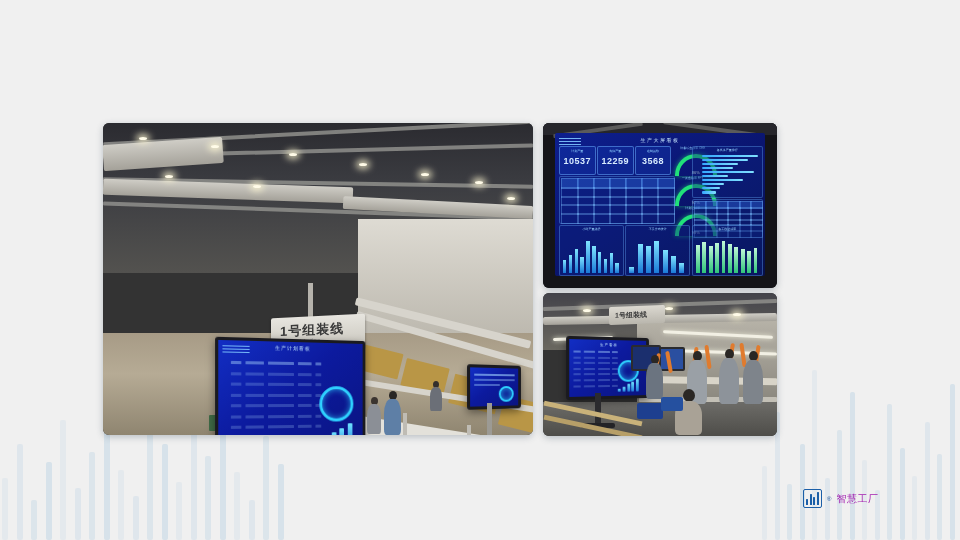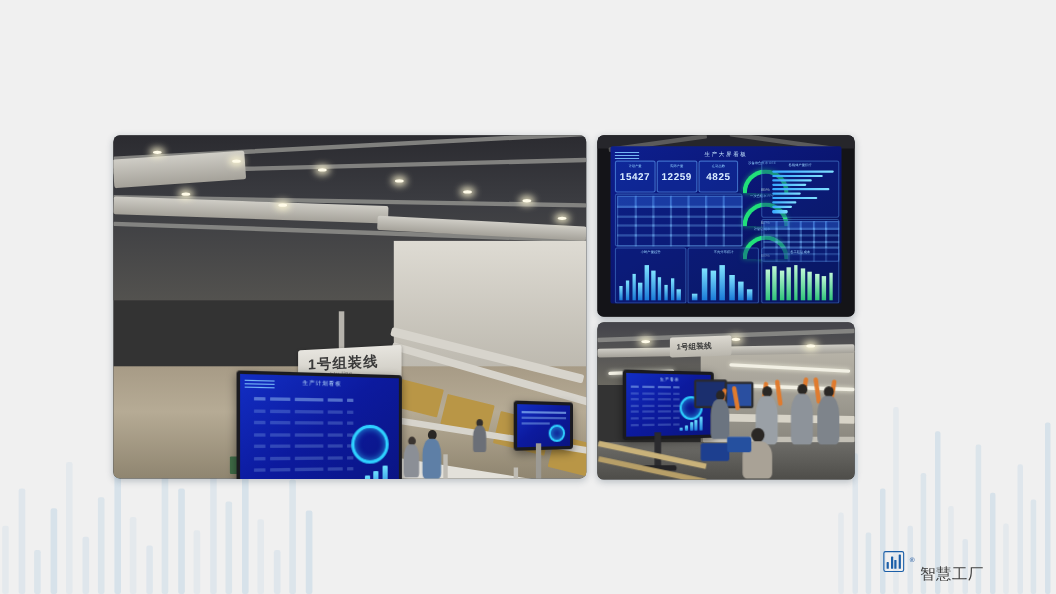--- a/index.html
+++ b/index.html
@@ -114,21 +114,21 @@
      border-radius:2px;}
   .br-sign-t{position:absolute;left:6px;top:4px;font-size:7px;font-weight:bold;color:#3c3c3c;}
 
   
   .brand{position:absolute;left:803px;top:489px;display:flex;align-items:center;gap:5px;}
   .brand-mark{width:19px;height:19px;border:1.5px solid #1b5fa8;border-radius:2px;
      display:flex;align-items:flex-end;justify-content:center;gap:1.5px;padding-bottom:2px;box-sizing:border-box;}
   .brand-mark i{display:block;width:2px;background:#1b5fa8;border-radius:.5px;}
   .brand-name{font-size:15px;font-weight:bold;color:#17509a;letter-spacing:.5px;}
   .brand-reg{font-size:6px;vertical-align:super;color:#17509a;}
-  .brand-sub{font-size:14px;color:#404040;letter-spacing:.5px;margin-top:24px;}
+  .brand-sub{font-size:10px;color:#a21caf;letter-spacing:.5px;}
 </style>
 </head>
 <body>
 
 <div class="slide">
 
   <div class="bar-field left" id="bars-left">
       <div class="bar" style="left: 2px; width: 6.09px; height: 62px; opacity: 0.35;"></div>
       <div class="bar" style="left: 16.5px; width: 6.09px; height: 96px; opacity: 0.49;"></div>
       <div class="bar" style="left: 31px; width: 6.09px; height: 40px; opacity: 0.63;"></div>
@@ -302,29 +302,29 @@
     <div class="tv-screen">
       <div style="position:absolute;left:2%;top:3%;width:22%;height:6%;">
         <div class="scr-logo" style="width:22px;height:7px;"></div>
       </div>
       <div style="position:absolute;left:0;right:0;top:3%;text-align:center;font-size:5px;
                   color:#c8e8ff;letter-spacing:1.5px;">生产大屏看板</div>
 
       <div id="tr-kpis">
           <div class="kpi" style="left: 2%; top: 9%; width: 16.5%; height: 19%;">
             <div class="kpi-lbl">计划产量</div>
-            <div class="kpi-val">15427</div>
+            <div class="kpi-val">10537</div>
           </div>
           <div class="kpi" style="left: 20%; top: 9%; width: 16.5%; height: 19%;">
             <div class="kpi-lbl">实际产量</div>
             <div class="kpi-val">12259</div>
           </div>
           <div class="kpi" style="left: 38%; top: 9%; width: 16.5%; height: 19%;">
             <div class="kpi-lbl">在制品数</div>
-            <div class="kpi-val">4825</div>
+            <div class="kpi-val">3568</div>
           </div>
         </div>
 
       <div id="tr-gauges">
           <div style="position: absolute; left: 57%; top: 9%; width: 8%; height: 20%;">
             <div class="gauge-lbl" style="left: -4px; top: 0px;">设备综合效率 OEE</div>
             <div class="gauge" style="left: 0px; top: 8px;"></div>
             <div style="position: absolute; left: 0px; width: 42px; text-align: center; top: 24px; font-size: 4px; color: rgb(216, 245, 230);">86%</div>
           </div>
           <div style="position: absolute; left: 57%; top: 30%; width: 8%; height: 20%;">

